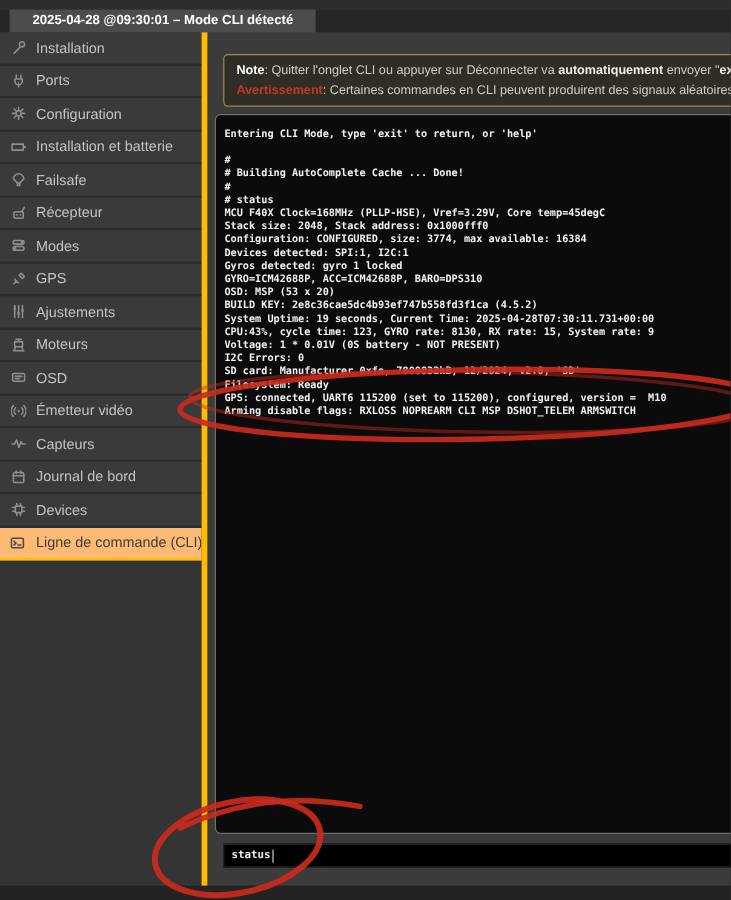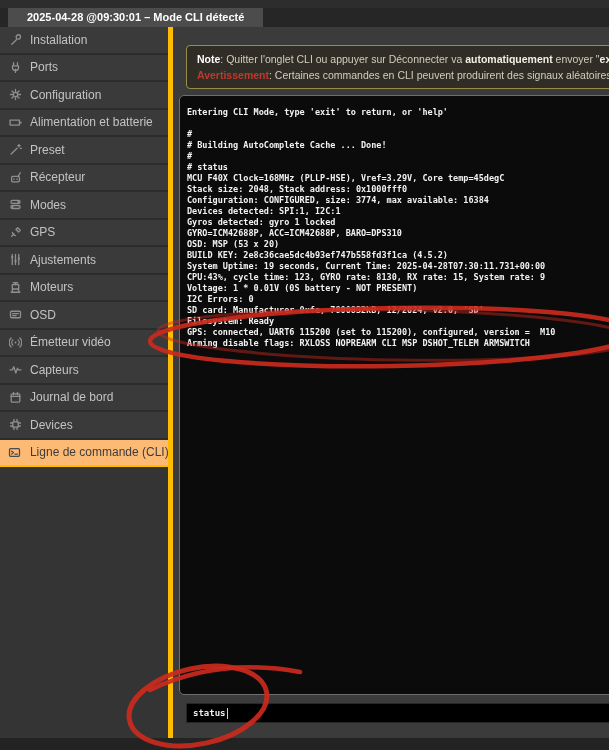--- a/index.html
+++ b/index.html
@@ -99,29 +99,30 @@
           </span>
           <span class="label">Configuration</span>
         </li>
         <li class="nav-item">
           <span class="icon">
             <svg viewBox="0 0 12 12">
               <rect x="1" y="3.8" width="8.6" height="4.6"></rect>
               <rect x="10.2" y="5.2" width="1.4" height="1.8" fill="currentColor" stroke="none"></rect>
             </svg>
           </span>
-          <span class="label">Alimentation et batterie</span>
-        </li>
-        <li class="nav-item">
-          <span class="icon">
-            <svg viewBox="0 0 12 12">
-              <path d="M2 10.2 L7.4 4.8M9.2 1.4v2.2M8.1 2.5h2.2M10.6 5h1"></path>
-            </svg>
-          </span>
-          <span class="label">Preset</span>
+          <span class="label">Installation et batterie</span>
+        </li>
+        <li class="nav-item">
+          <span class="icon">
+            <svg viewBox="0 0 12 12">
+              <path d="M2 5.6a4 4 0 0 1 8 0M2 5.6 L5.3 9M10 5.6 L6.7 9"></path>
+              <rect x="5.1" y="9" width="1.8" height="1.7"></rect>
+            </svg>
+          </span>
+          <span class="label">Failsafe</span>
         </li>
         <li class="nav-item">
           <span class="icon">
             <svg viewBox="0 0 12 12">
               <rect x="2.4" y="5" width="7.2" height="5" rx="1"></rect>
               <path d="M8.4 5 L10.4 1.6"></path>
               <circle cx="4.5" cy="7.5" r=".7" fill="currentColor" stroke="none"></circle>
               <circle cx="7.4" cy="7.5" r=".7" fill="currentColor" stroke="none"></circle>
             </svg>
           </span>

